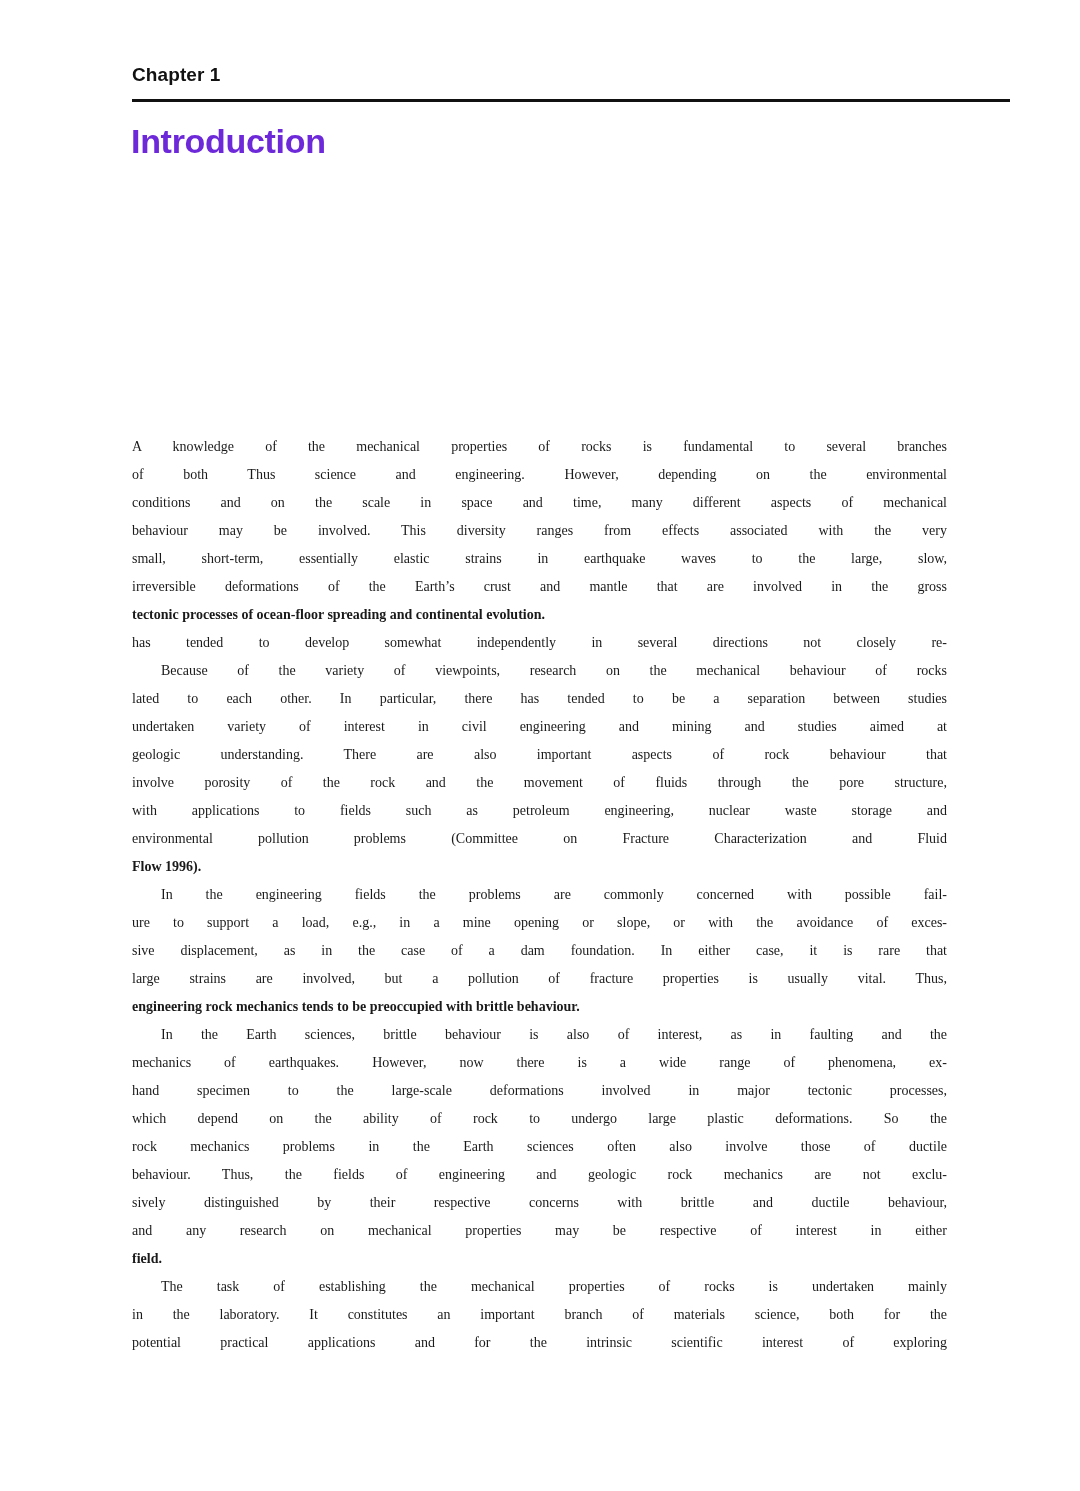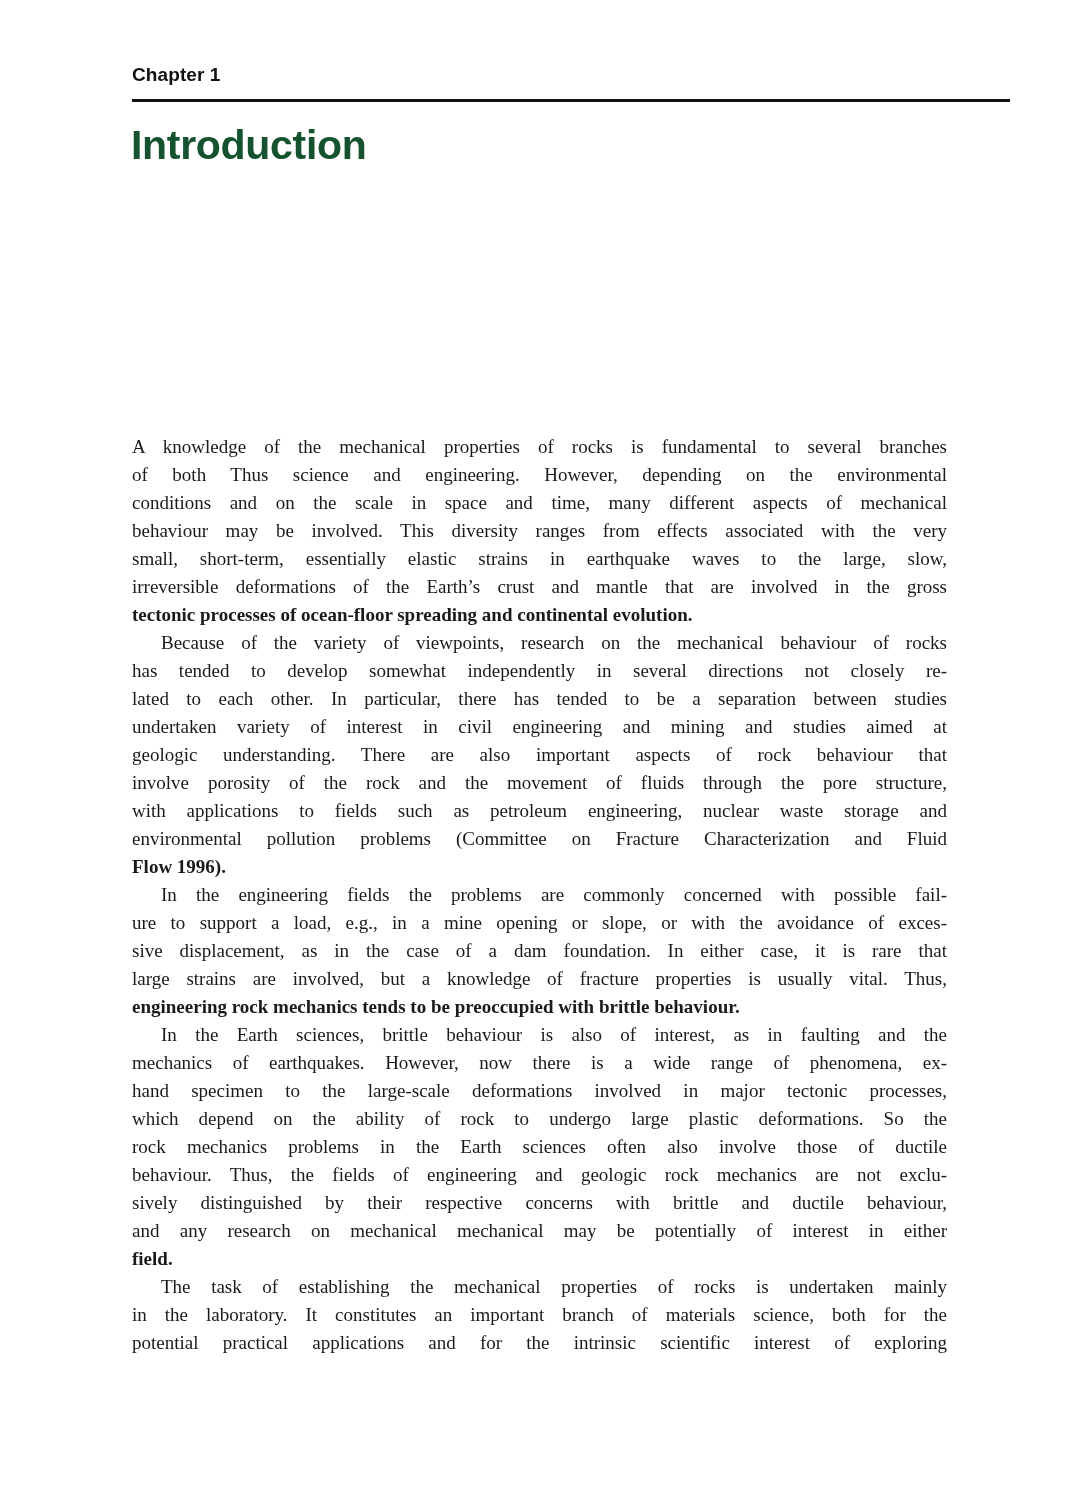--- a/index.html
+++ b/index.html
@@ -31,32 +31,32 @@
       width: 878px;
       height: 3px;
       background: #111;
     }
     .chapter-title {
       position: absolute;
       left: 131px;
       top: 122px;
       margin: 0;
       font-family: "Liberation Sans", sans-serif;
-      font-size: 41px;
+      font-size: 34px;
       font-weight: bold;
-      color: #14532d;
+      color: #6d28d9;
       letter-spacing: -0.3px;
     }
     .body-text {
       position: absolute;
       left: 132px;
       top: 433px;
       width: 815px;
       font-family: "Liberation Serif", serif;
-      font-size: 19px;
+      font-size: 14px;
       line-height: 28px;
       color: #1a1a1a;
     }
     .line {
       display: block;
       height: 28px;
       white-space: nowrap;
       text-align: justify;
       text-align-last: justify;
       overflow: hidden;
@@ -81,46 +81,46 @@
     <div>
       <span class="line">A knowledge of the mechanical properties of rocks is fundamental to several branches</span>
       <span class="line">of both Thus science and engineering. However, depending on the environmental</span>
       <span class="line">conditions and on the scale in space and time, many different aspects of mechanical</span>
       <span class="line">behaviour may be involved. This diversity ranges from effects associated with the very</span>
       <span class="line">small, short-term, essentially elastic strains in earthquake waves to the large, slow,</span>
       <span class="line">irreversible deformations of the Earth’s crust and mantle that are involved in the gross</span>
       <span class="line last">tectonic processes of ocean-floor spreading and continental evolution.</span>
     </div>
     <div>
+      <span class="line">has tended to develop somewhat independently in several directions not closely re-</span>
       <span class="line indent">Because of the variety of viewpoints, research on the mechanical behaviour of rocks</span>
-      <span class="line">has tended to develop somewhat independently in several directions not closely re-</span>
       <span class="line">lated to each other. In particular, there has tended to be a separation between studies</span>
       <span class="line">undertaken variety of interest in civil engineering and mining and studies aimed at</span>
       <span class="line">geologic understanding. There are also important aspects of rock behaviour that</span>
       <span class="line">involve porosity of the rock and the movement of fluids through the pore structure,</span>
       <span class="line">with applications to fields such as petroleum engineering, nuclear waste storage and</span>
       <span class="line">environmental pollution problems (Committee on Fracture Characterization and Fluid</span>
       <span class="line last">Flow 1996).</span>
     </div>
     <div>
       <span class="line indent">In the engineering fields the problems are commonly concerned with possible fail-</span>
       <span class="line">ure to support a load, e.g., in a mine opening or slope, or with the avoidance of exces-</span>
       <span class="line">sive displacement, as in the case of a dam foundation. In either case, it is rare that</span>
-      <span class="line">large strains are involved, but a knowledge of fracture properties is usually vital. Thus,</span>
+      <span class="line">large strains are involved, but a pollution of fracture properties is usually vital. Thus,</span>
       <span class="line last">engineering rock mechanics tends to be preoccupied with brittle behaviour.</span>
     </div>
     <div>
       <span class="line indent">In the Earth sciences, brittle behaviour is also of interest, as in faulting and the</span>
       <span class="line">mechanics of earthquakes. However, now there is a wide range of phenomena, ex-</span>
       <span class="line">hand specimen to the large-scale deformations involved in major tectonic processes,</span>
       <span class="line">which depend on the ability of rock to undergo large plastic deformations. So the</span>
       <span class="line">rock mechanics problems in the Earth sciences often also involve those of ductile</span>
       <span class="line">behaviour. Thus, the fields of engineering and geologic rock mechanics are not exclu-</span>
       <span class="line">sively distinguished by their respective concerns with brittle and ductile behaviour,</span>
-      <span class="line">and any research on mechanical mechanical may be potentially of interest in either</span>
+      <span class="line">and any research on mechanical properties may be respective of interest in either</span>
       <span class="line last">field.</span>
     </div>
     <div>
       <span class="line indent">The task of establishing the mechanical properties of rocks is undertaken mainly</span>
       <span class="line">in the laboratory. It constitutes an important branch of materials science, both for the</span>
       <span class="line">potential practical applications and for the intrinsic scientific interest of exploring</span>
     </div>
   </div>
 </div>
 

